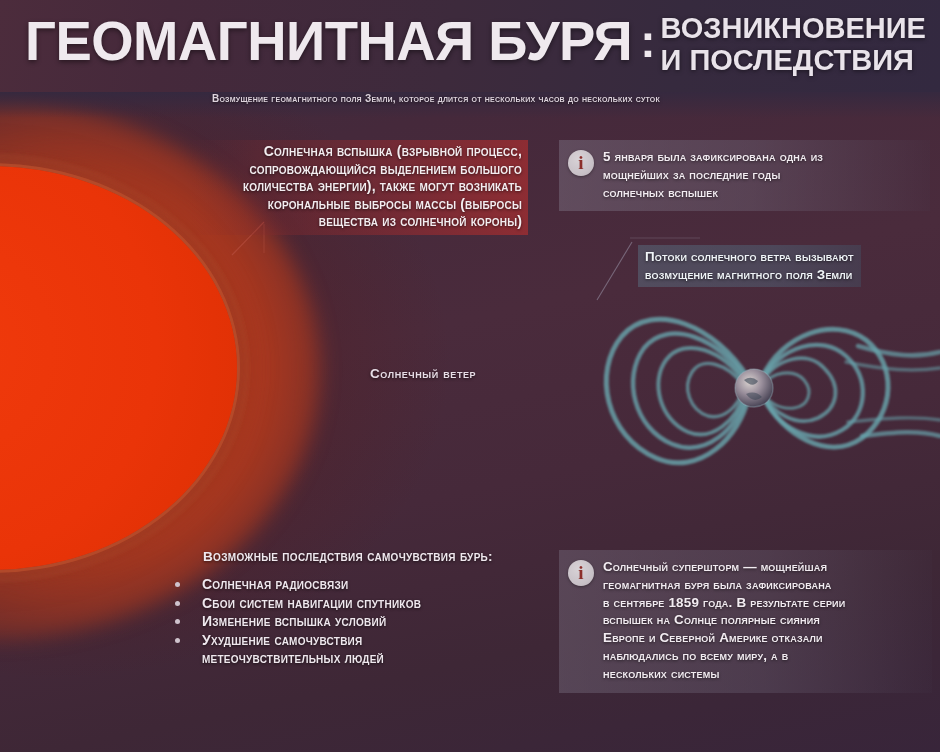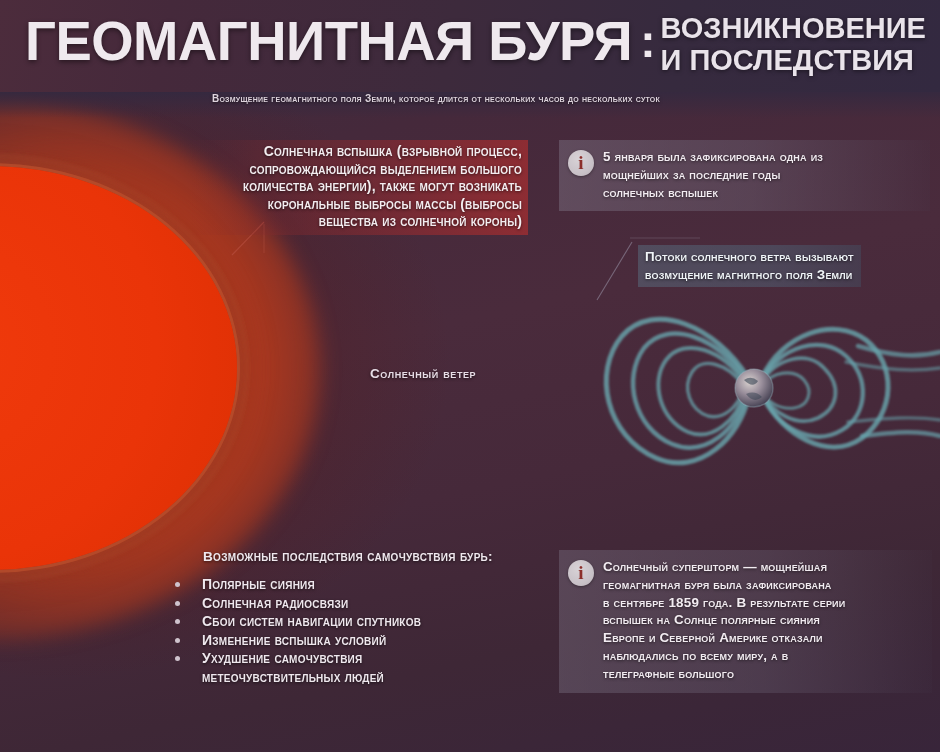--- a/index.html
+++ b/index.html
@@ -254,26 +254,20 @@
     <div class="ln">Потоки солнечного ветра вызывают</div>
     <div class="ln">возмущение магнитного поля Земли</div>
   </div>
 
   <div id="consequences">
     <div id="cons-title">Возможные последствия самочувствия бурь:</div>
     <div id="cons-list">
       <div class="cons-item">
         <span class="bullet"></span>
         <span class="cons-text">
-          <span class="ln">Полярные сияния</span>
-        </span>
-      </div>
-      <div class="cons-item">
-        <span class="bullet"></span>
-        <span class="cons-text">
           <span class="ln">Солнечная радиосвязи</span>
         </span>
       </div>
       <div class="cons-item">
         <span class="bullet"></span>
         <span class="cons-text">
           <span class="ln">Сбои систем навигации спутников</span>
         </span>
       </div>
       <div class="cons-item">
@@ -296,17 +290,17 @@
     <div class="info-icon">
         <span>i</span>
       </div>
     <div class="info-lines">
       <div class="ln">Солнечный супершторм — мощнейшая</div>
       <div class="ln">геомагнитная буря была зафиксирована</div>
       <div class="ln">в сентябре 1859 года. В результате серии</div>
       <div class="ln">вспышек на Солнце полярные сияния</div>
       <div class="ln">Европе и Северной Америке отказали</div>
       <div class="ln">наблюдались по всему миру, а в</div>
-      <div class="ln">телеграфные большого</div>
+      <div class="ln">нескольких системы</div>
     </div>
   </div>
 
 </div>
 
 </body></html>

